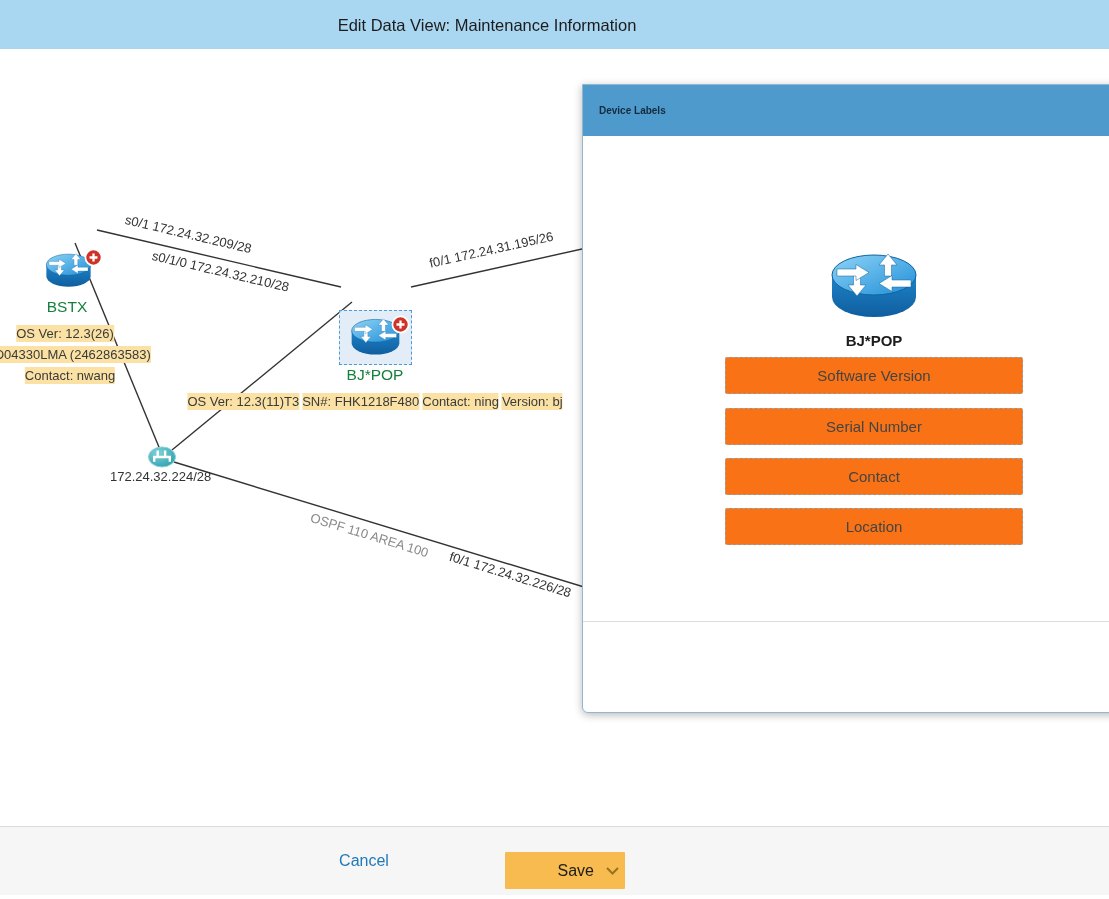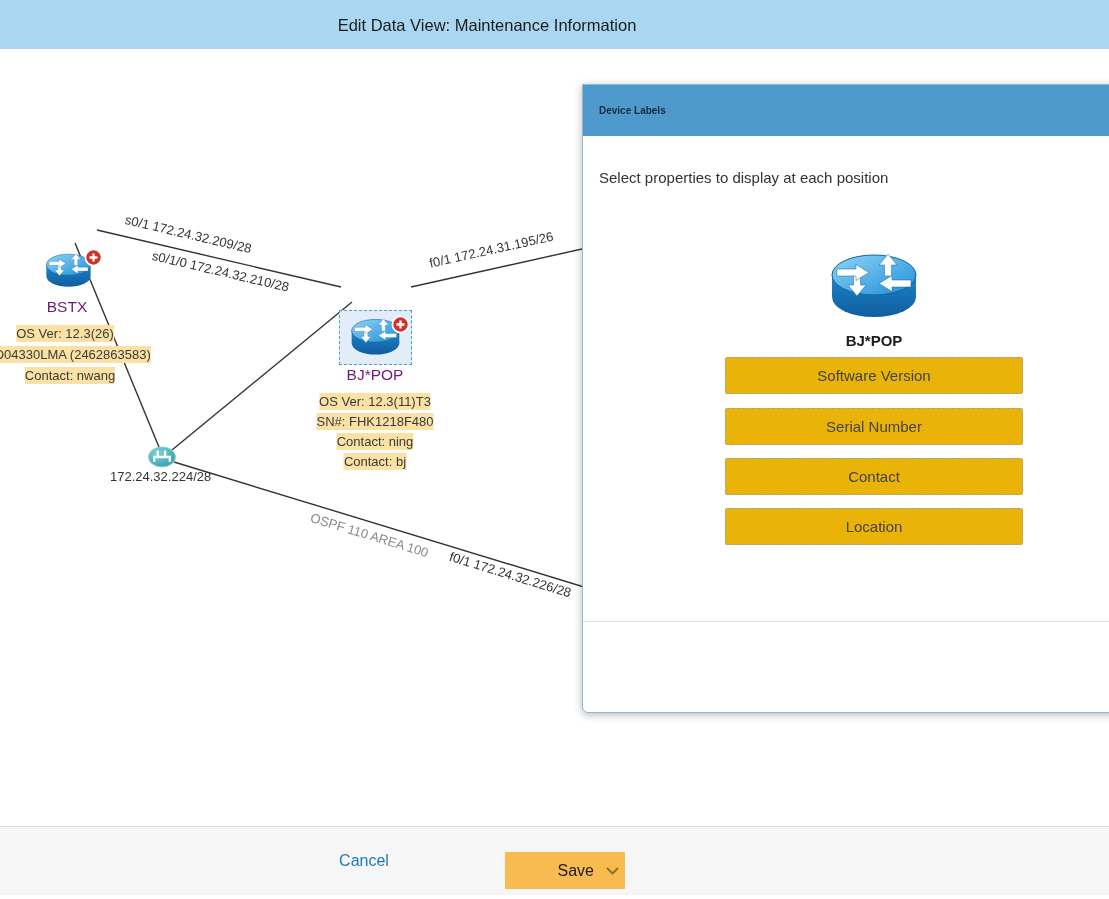--- a/index.html
+++ b/index.html
@@ -15,32 +15,32 @@
   }
   .top-header .title{
     position:absolute;left:487px;top:50%;transform:translate(-50%,-50%);
     font-size:16.5px;color:#1c1c1c;white-space:nowrap;
   }
   
   .canvas{position:absolute;left:0;top:49px;width:1109px;height:777px;z-index:1;}
   .lines-svg{position:absolute;left:0;top:0;}
   .abs{position:absolute;}
   .dev-name{
-    position:absolute;transform:translateX(-50%);font-size:15.5px;color:#701a75;
+    position:absolute;transform:translateX(-50%);font-size:15.5px;color:#15803d;
     white-space:nowrap;
   }
   .hl{
     background:var(--highlight_bg,#fbe2a4);color:#3a3a3a;font-size:13px;
     line-height:17px;padding:0 0;white-space:nowrap;
   }
   .hl-abs{position:absolute;}
   .hl-center{transform:translateX(-50%);}
   .hl-stack{
     position:absolute;transform:translateX(-50%);
-    display:flex;flex-direction:column;align-items:center;gap:3px;
+    display:flex;align-items:center;gap:3px;
   }
   .link-label{
     position:absolute;font-size:13px;color:#333;white-space:nowrap;
     transform-origin:0 0;
   }
   .link-label.dim{color:#8a8a8a;}
   .selection-box{
     position:absolute;left:339px;top:261px;width:73px;height:55px;
     border:1.5px dashed var(--selection_border,#4f9bd5);
     background:rgba(221,234,247,.85);box-sizing:border-box;
@@ -59,21 +59,21 @@
   .panel-header .panel-title{font-size:10px;font-weight:bold;color:#152b3c;}
   .panel-body{position:relative;flex:1 1 auto;}
   .instruction{position:absolute;left:16px;top:33px;font-size:15px;color:#333;}
   .panel-device{
     position:absolute;left:291px;top:113px;transform:translateX(-50%);
     display:flex;flex-direction:column;align-items:center;
   }
   .panel-device .panel-dev-name{margin-top:9px;font-size:15px;font-weight:bold;color:#1c1c1c;}
   .prop-btn{
     position:absolute;left:142px;width:298px;height:37px;box-sizing:border-box;
-    background:#eab308;border:1px dashed #a3a3a3;border-radius:2px;
+    background:#f97316;border:1px dashed #a3a3a3;border-radius:2px;
     display:flex;align-items:center;justify-content:center;
     font-size:15px;color:#444;font-family:inherit;cursor:pointer;
   }
   .panel-footer{flex:0 0 90px;border-top:1px solid #ddd;}
   
   .action-bar{
     position:absolute;left:0;top:826px;width:1109px;height:69px;
     background:#f6f6f6;border-top:1px solid #ddd;box-sizing:border-box;z-index:2;
   }
   .cancel-link{
@@ -172,38 +172,37 @@
   </svg>
   <svg class="abs" style="left:391px;top:266px;" width="19" height="19" viewBox="0 0 20 20">
     <circle cx="10" cy="10" r="8.5" fill="#cf3227" stroke="#fff" stroke-width="1.8"></circle>
     <path d="M10 5.8 V14.2 M5.8 10 H14.2" stroke="#fff" stroke-width="2.4"></path>
   </svg>
   <span class="dev-name" style="left:375px;top:317px;">BJ*POP</span>
   <div class="hl-stack" style="left:375px;top:344px;">
     <span class="hl">OS Ver: 12.3(11)T3</span>
     <span class="hl">SN#: FHK1218F480</span>
     <span class="hl">Contact: ning</span>
-    <span class="hl">Contact: bj</span>
+    <span class="hl">Version: bj</span>
   </div>
 
   <span class="link-label" style="left:110px;top:420px;">172.24.32.224/28</span>
 
   <span class="link-label" style="left:127px;top:163px;transform:rotate(13.2deg);">s0/1 172.24.32.209/28</span>
   <span class="link-label" style="left:154px;top:199px;transform:rotate(13.2deg);">s0/1/0 172.24.32.210/28</span>
   <span class="link-label" style="left:428px;top:207px;transform:rotate(-12.5deg);">f0/1 172.24.31.195/26</span>
   <span class="link-label dim" style="left:313px;top:461px;transform:rotate(17deg);">OSPF 110 AREA 100</span>
   <span class="link-label" style="left:452px;top:500px;transform:rotate(17deg);">f0/1 172.24.32.226/28</span>
 </div>
 
 <aside class="panel">
   <div class="panel-header">
     <span class="panel-title">Device Labels</span>
   </div>
   <div class="panel-body">
-    <div class="instruction">Select properties to display at each position</div>
 
     <div class="panel-device">
       <svg width="100" height="74" viewBox="0 0 100 74">
         <defs>
           <linearGradient id="rb3" x1="0" y1="0" x2="0" y2="1">
             <stop offset="0" stop-color="#1e83c8"></stop>
               <stop offset="1" stop-color="#0f5e9e"></stop>
           </linearGradient>
           <linearGradient id="rt3" x1="0" y1="0" x2="1" y2="1">
             <stop offset="0" stop-color="#8fd4f6"></stop>

